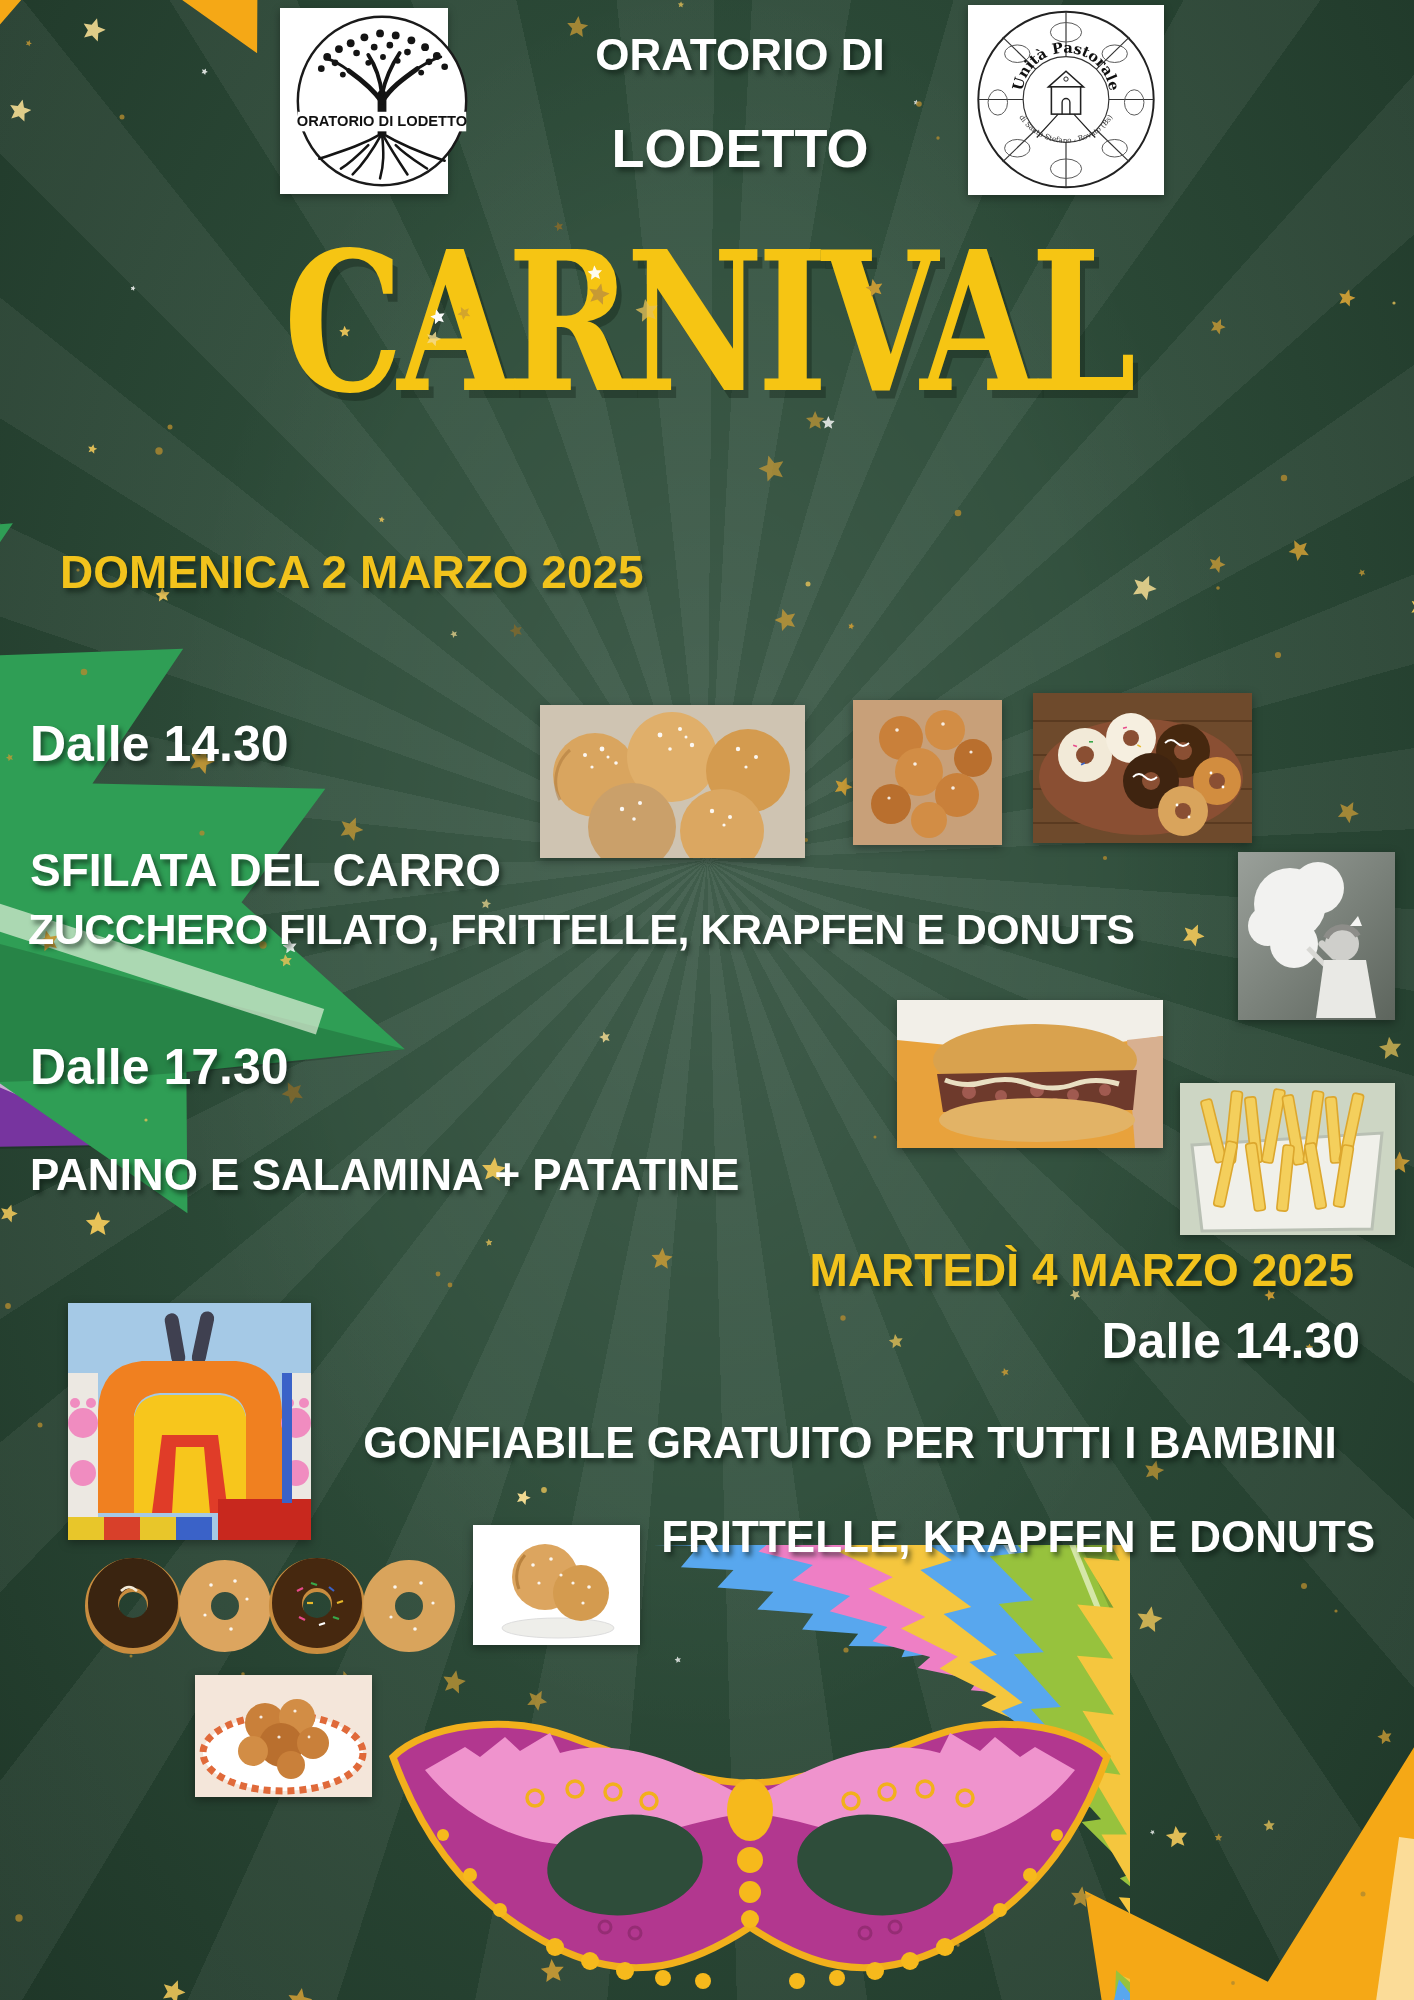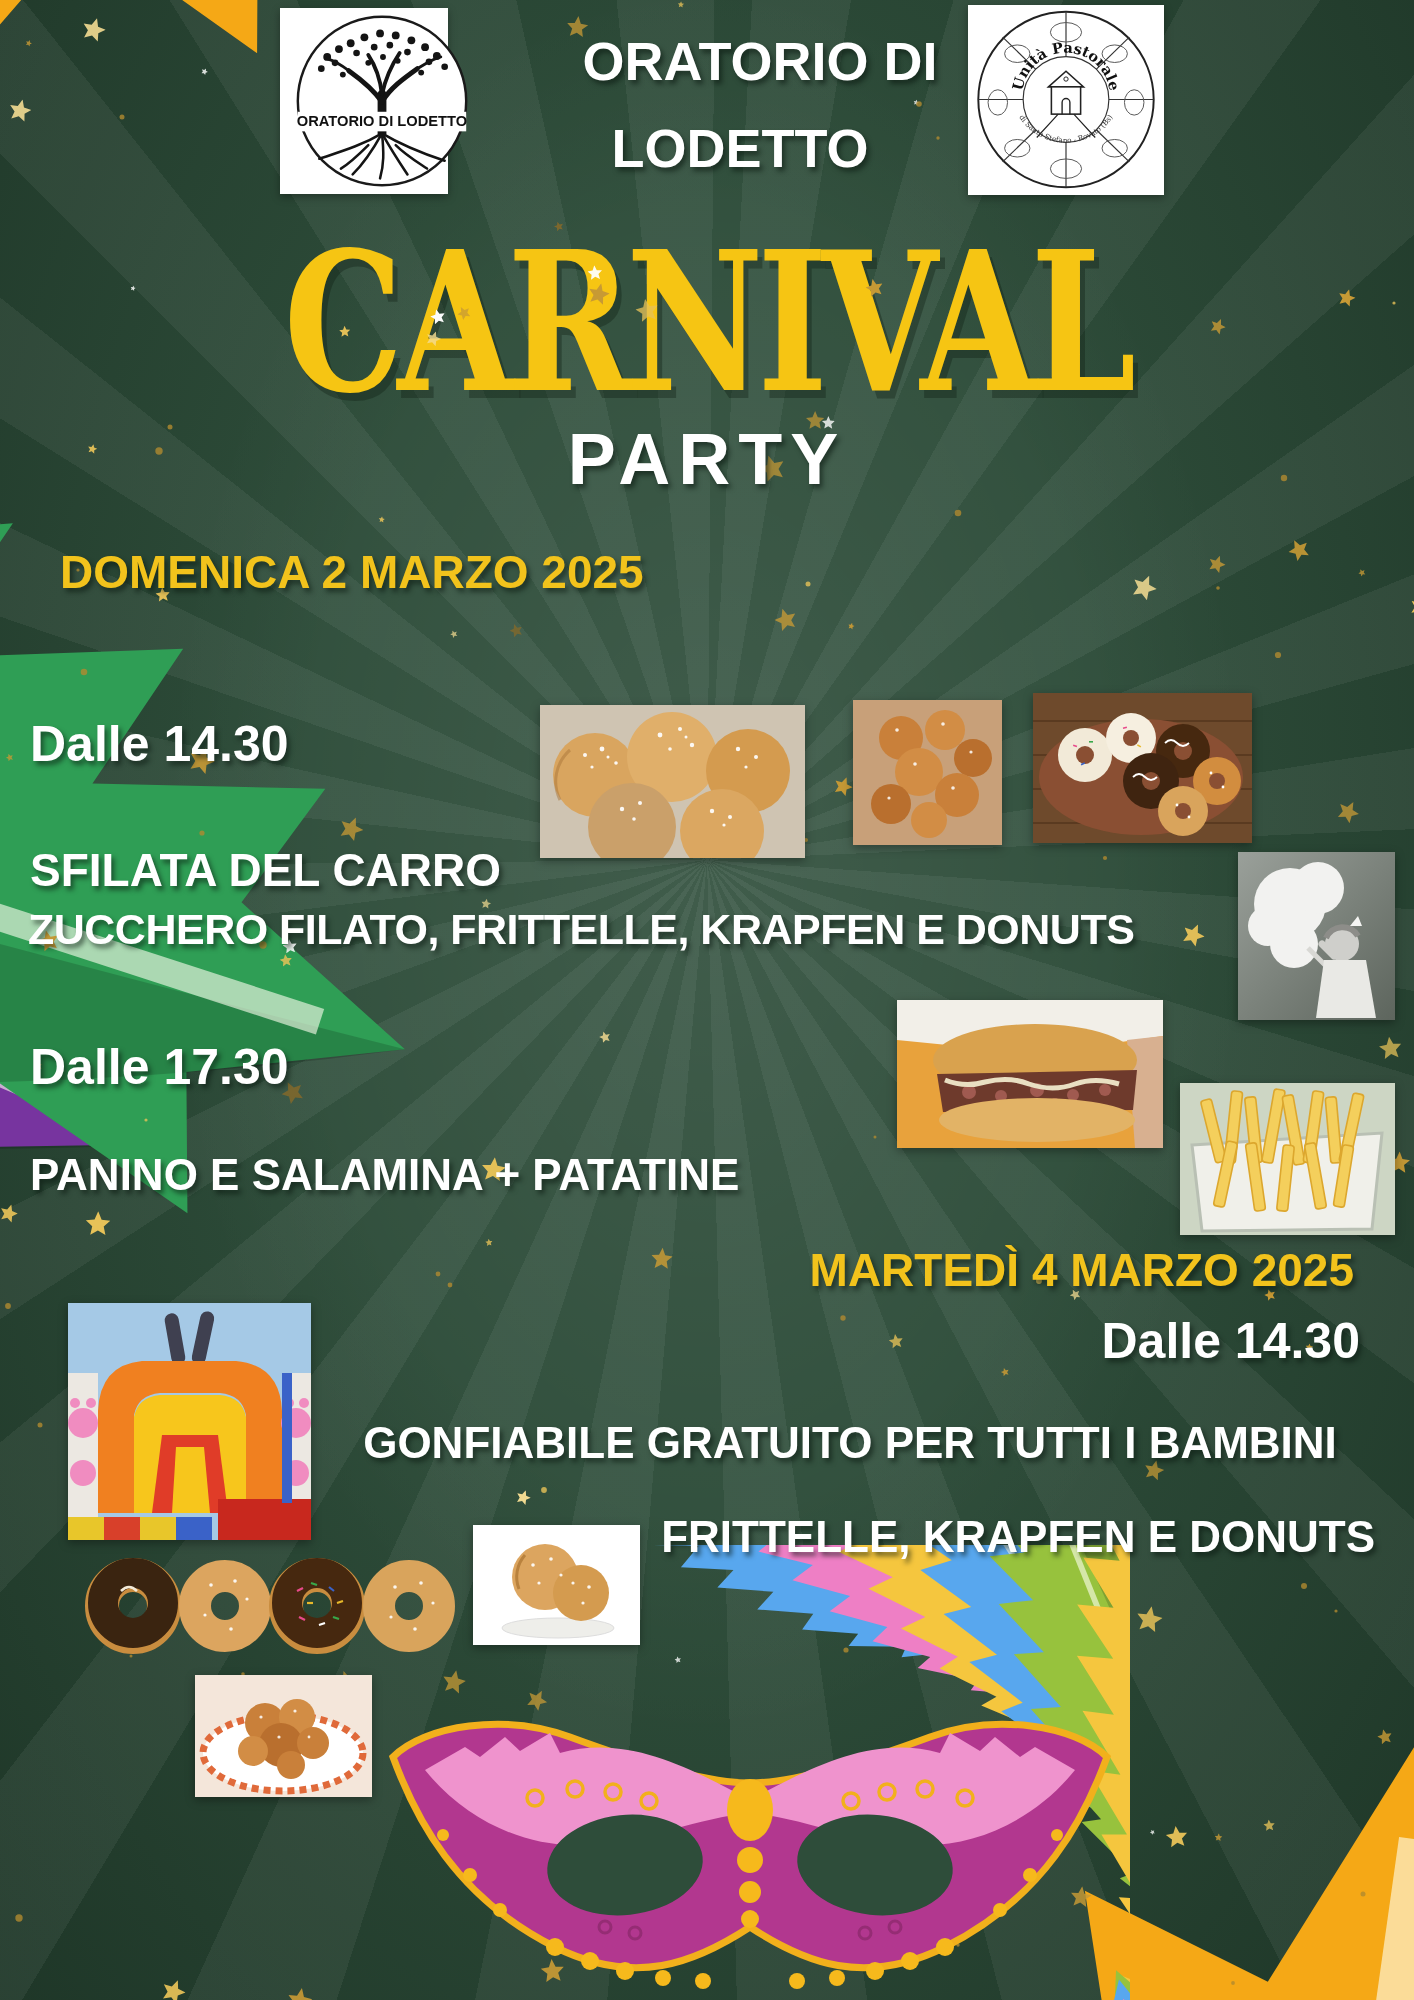--- a/index.html
+++ b/index.html
@@ -319,27 +319,26 @@
       </defs>
       <text font-family="DejaVu Serif,serif" font-size="15" font-weight="bold" fill="#111">
         <textPath href="#arcTop" startOffset="50%" text-anchor="middle">Unità Pastorale</textPath>
       </text>
       <text font-family="DejaVu Serif,serif" font-size="7.5" fill="#333">
         <textPath href="#arcBot" startOffset="50%" text-anchor="middle">di Santo Stefano - Rovato (Bs)</textPath>
       </text>
     </svg>
   </div>
 
-  <div class="abs txt center" style="left:500px;top:30px;width:520px;font-size:54px;">ORATORIO DI</div>
+  <div class="abs txt center" style="left:480px;top:30px;width:520px;font-size:44px;">ORATORIO DI</div>
   <div class="abs txt center" style="left:480px;top:94px;width:520px;font-size:54px;margin-top:23px;">LODETTO</div>
 
   <div class="abs carnival center" style="left:0;top:210px;width:1414px;font-size:150px;">
     <span class="inner">CARNIVAL</span>
   </div>
-  <div class="abs txt center party" style="left:0;top:418px;width:1414px;font-size:72px;">PARTY</div>
 
   <div class="abs txt yellow" style="left:12px;top:545px;font-size:46px;">DOMENICA 2 MARZO 2025</div>
   <div class="abs txt" style="left:30px;top:715px;font-size:50px;">Dalle 14.30</div>
   <div class="abs txt" style="left:30px;top:843px;font-size:46px;">SFILATA DEL CARRO</div>
   <div class="abs txt" style="left:28px;top:905px;font-size:43px;letter-spacing:-0.5px;">ZUCCHERO FILATO, FRITTELLE, KRAPFEN E DONUTS</div>
   <div class="abs txt" style="left:30px;top:1038px;font-size:50px;">Dalle 17.30</div>
   <div class="abs txt" style="left:30px;top:1150px;font-size:44px;">PANINO E SALAMINA + PATATINE</div>
 
   <div class="abs txt yellow right" style="right:60px;top:1243px;font-size:46px;">MARTEDÌ 4 MARZO 2025</div>
   <div class="abs txt right" style="right:54px;top:1312px;font-size:50px;">Dalle 14.30</div>

